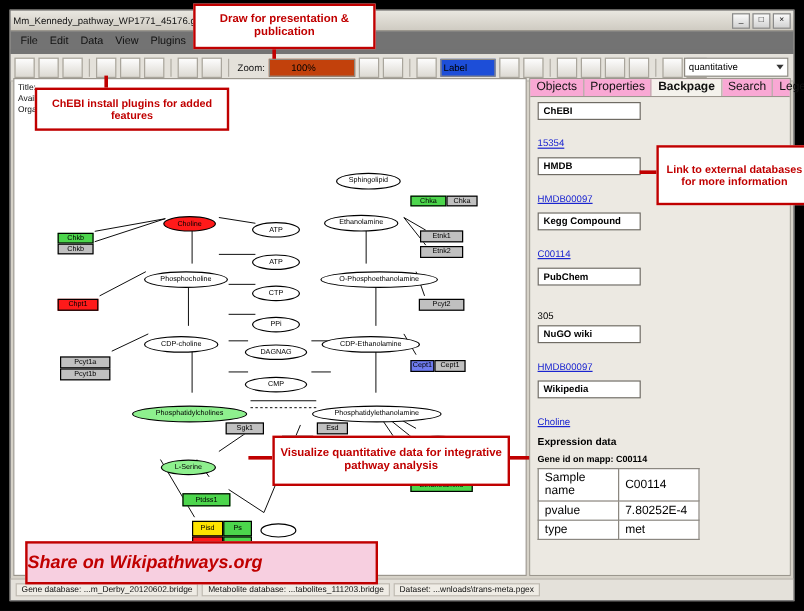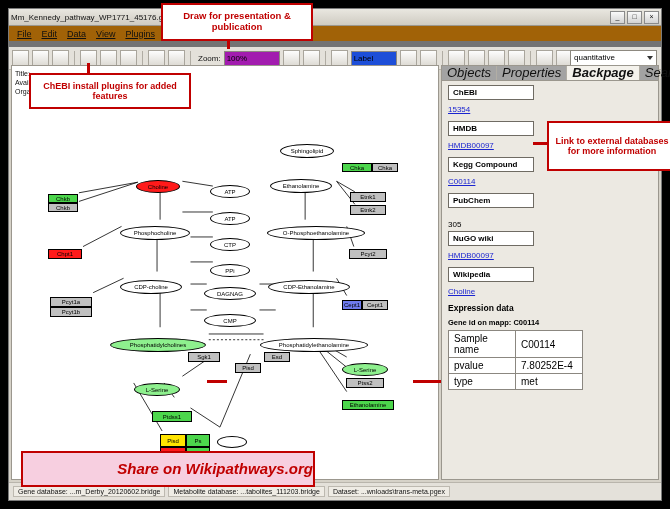--- a/index.html
+++ b/index.html
@@ -6,29 +6,29 @@
   body{width:670px;height:509px;overflow:hidden;font-family:"Liberation Sans",sans-serif;}
   #app{position:absolute;left:8px;top:8px;width:654px;height:493px;background:#d6d2c8;border:1px solid #7a7a7a;box-sizing:border-box;}
 
   
   .titlebar{height:16px;background:linear-gradient(#e9e7e0,#cfcbc2);border-bottom:1px solid #9b978e;display:flex;align-items:center;padding:0 2px;font-size:8px;color:#111;}
   .titlebar .tb-text{flex:1;white-space:nowrap;overflow:hidden;}
   .tb-btns{display:flex;gap:2px;}
   .tb-btn{width:13px;height:11px;border:1px solid #8a8a8a;background:linear-gradient(#fafafa,#d2d2d2);font-size:7px;line-height:10px;text-align:center;}
 
   
-  .menubar{height:15px;background:#a16207;border-bottom:6px solid #737373;display:flex;align-items:center;font-size:9px;padding-left:3px;color:#111;text-decoration:underline;}
+  .menubar{height:15px;background:#737373;border-bottom:4px solid #737373;display:flex;align-items:center;font-size:9px;padding-left:3px;color:#111;}
   .menubar div{padding:0 5px;}
 
   
   .toolbar{height:22px;background:#e4e1da;border-bottom:1px solid #b9b5ac;display:flex;align-items:center;font-size:8px;padding:0 3px;gap:3px;position:relative;}
   .tbtn{width:15px;height:15px;border:1px solid #a9a59c;background:linear-gradient(#fdfdfd,#dcd9d2);}
   .sep{width:1px;height:15px;background:#b0aca3;margin:0 2px;}
   .zoomlabel{font-size:8px;color:#111;margin-left:2px;}
-  .zoombox{width:52px;height:13px;background:#a21caf;border:1px solid #8d8980;font-size:8px;line-height:13px;padding-left:2px;}
+  .zoombox{width:52px;height:13px;background:#c2410c;border:1px solid #8d8980;font-size:8px;line-height:13px;padding-left:18px;}
   .labelbox{width:42px;height:13px;background:#1d4ed8;border:1px solid #8d8980;font-size:8px;line-height:13px;padding-left:2px;}
   .visbox{position:absolute;right:4px;top:3px;width:82px;height:14px;background:#fff;border:1px solid #8d8980;font-size:8px;line-height:14px;padding-left:3px;}
   .caret{position:absolute;right:3px;top:5px;width:0;height:0;border-left:3px solid transparent;border-right:3px solid transparent;border-top:4px solid #333;}
 
   
   .body{position:absolute;left:0;right:0;top:54px;bottom:18px;display:flex;}
   .canvas-wrap{position:relative;flex:1;background:#fff;border:1px solid #9b978e;margin:2px;overflow:hidden;}
   .sidepanel{width:216px;background:#ece9e2;border:1px solid #9b978e;margin:2px 2px 2px 0;display:flex;flex-direction:column;}
 
   
@@ -41,40 +41,40 @@
   .green{background:#4cd64c;}
   .red{background:#ff1a1a;}
   .blue{background:#6f7cf0;}
   .white{background:#fff;}
   .grey{background:#c0c0c0;}
   .yellow{background:#ffe400;}
   .lgreen{background:#8ef08e;}
   svg.edges{position:absolute;left:0;top:0;width:100%;height:100%;}
 
   
-  .tabs{display:flex;height:14px;border-bottom:1px solid #9b978e;background:#a3a3a3;font-size:13px;font-style:italic;}
+  .tabs{display:flex;height:14px;border-bottom:1px solid #9b978e;background:#f9a8d4;font-size:10px;}
   .tab{padding:0 5px;line-height:14px;border-right:1px solid #b2aea5;color:#111;}
   .tab.active{background:#f4f2ec;font-weight:bold;}
   .panel-scroll{flex:1;overflow:hidden;position:relative;background:#ece9e2;padding:4px 6px;}
-  .field{background:#fff;border:1px solid #6f6b63;font-size:8px;font-weight:bold;padding:2px 4px;width:76px;margin-bottom:5px;color:#000;}
+  .field{background:#fff;border:1px solid #6f6b63;font-size:8px;font-weight:bold;padding:2px 4px;width:76px;margin-bottom:15px;color:#000;}
   .link{color:#1a24d0;text-decoration:underline;font-size:8px;margin-bottom:7px;display:block;}
   .plain{font-size:8px;margin-bottom:7px;color:#000;}
   .exp-title{font-size:8.5px;font-weight:bold;margin:6px 0 5px;color:#000;}
   .geneid{font-size:7.5px;color:#000;margin-bottom:3px;font-weight:bold;}
   table.data{border-collapse:collapse;font-size:10px;}
   table.data td{border:1px solid #8b8780;background:#fff;padding:2px 5px;height:11px;color:#000;}
   table.data td.k{width:56px;}
   table.data td.v{width:56px;}
 
   
   .statusbar{position:absolute;left:0;right:0;bottom:0;height:17px;background:#e4e1da;border-top:1px solid #b9b5ac;display:flex;align-items:center;font-size:7px;color:#111;padding:0 4px;}
   .statusbar .cell{border:1px solid #bdb9b0;background:#efece5;padding:1px 4px;margin-right:3px;white-space:nowrap;}
 
   
-  .callout{position:absolute;background:#fff;border:2px solid #c00000;color:#c00000;font-weight:bold;text-align:center;display:flex;align-items:center;justify-content:flex-end;line-height:1.15;z-index:40;}
+  .callout{position:absolute;background:#fff;border:2px solid #c00000;color:#c00000;font-weight:bold;text-align:center;display:flex;align-items:center;justify-content:flex-start;line-height:1.15;z-index:40;}
   .callout.pink{background:#f7cfe0;border-color:#c00000;margin-top:28px;}
   .arrow{position:absolute;background:#c00000;z-index:39;}
 </style>
 </head>
 <body>
 
 <div id="app">
 
   <div class="titlebar">
     <span class="tb-text">Mm_Kennedy_pathway_WP1771_45176.gpml - PathVisio</span>
@@ -348,20 +348,23 @@
   <div class="callout" style="left:20px;top:64px;width:150px;height:32px;font-size:9px;padding:0 4px;">
     <span>ChEBI install plugins for added features</span>
   </div>
   <div class="arrow" style="left:78px;top:54px;width:3px;height:12px;"></div>
 
   <div class="callout" style="left:538px;top:112px;width:118px;height:46px;font-size:9px;padding:0 4px;">
     <span>Link  to external databases  for more information</span>
   </div>
   <div class="arrow" style="left:524px;top:133px;width:16px;height:3px;"></div>
 
+  <div class="callout" style="left:218px;top:354px;width:186px;height:38px;font-size:9.5px;padding:0 4px;">
+    <span>Visualize quantitative data  for integrative pathway analysis</span>
+  </div>
   <div class="arrow" style="left:198px;top:371px;width:20px;height:3px;"></div>
   <div class="arrow" style="left:404px;top:371px;width:28px;height:3px;"></div>
 
   <div class="callout pink" style="left:12px;top:414px;width:290px;height:32px;font-size:15px;font-style:italic;">
     <span>Share on Wikipathways.org</span>
   </div>
 
 </div>
 
 </body></html>

